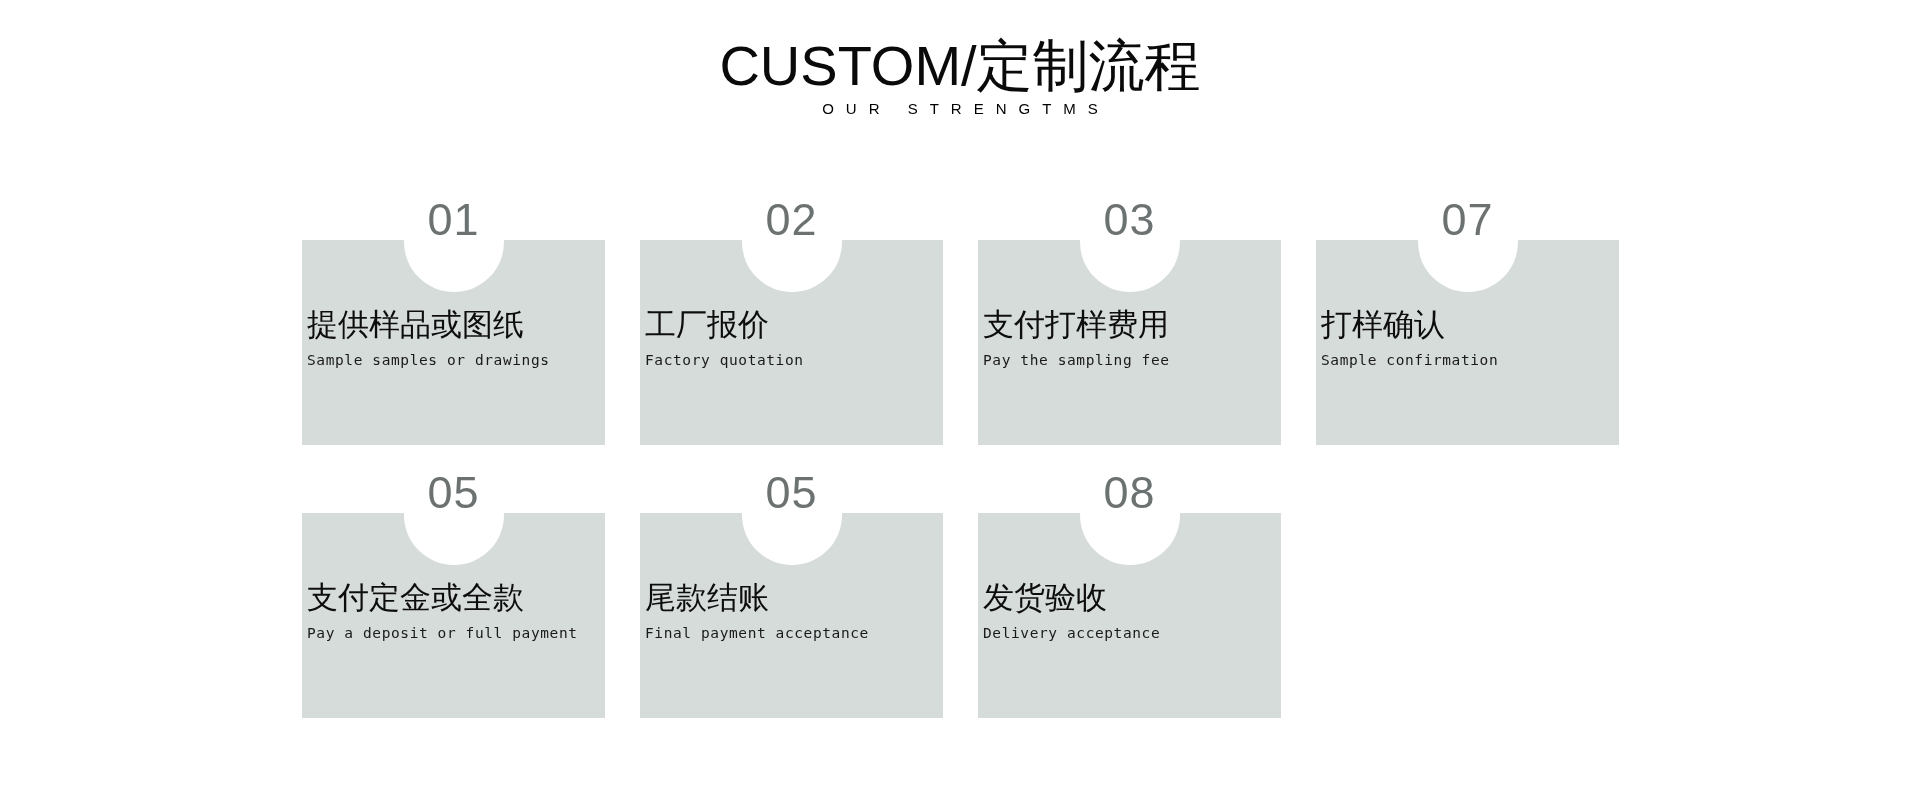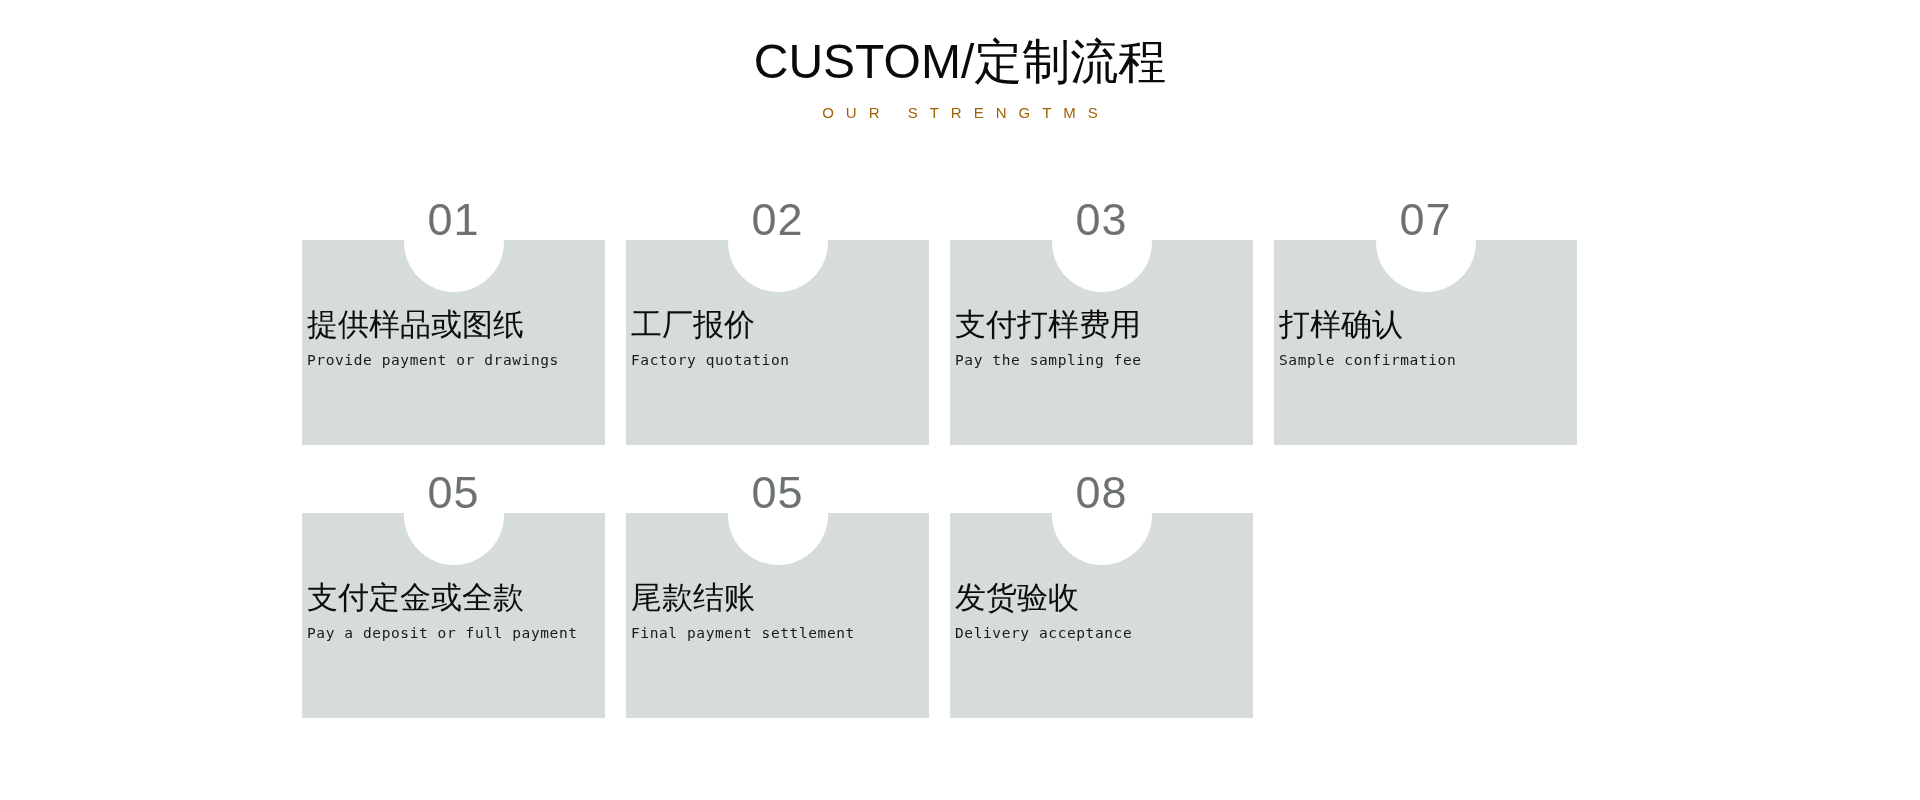--- a/index.html
+++ b/index.html
@@ -24,51 +24,51 @@
   .header {
     position:absolute;
     top:36px;
     left:0;
     width:1920px;
     text-align:center;
   }
 
   .page-title {
     font-family:"Liberation Sans", sans-serif;
-    font-size:48px;
+    font-size:56px;
     font-weight:400;
     line-height:1.08;
     letter-spacing:0px;
     color:#0a0a0a;
     white-space:nowrap;
   }
 
   .page-subtitle {
-    margin-top:16px;
+    margin-top:4px;
     font-family:"Liberation Sans", sans-serif;
     font-size:15px;
     font-weight:400;
     letter-spacing:12px;
-    color:#a16207;
+    color:#000000;
     white-space:nowrap;
     
     text-indent:12px;
   }
 
   
   .steps-grid {
     position:absolute;
     top:240px;
     left:302px;
     width:1354px;
   }
 
   .steps-row {
     display:flex;
-    gap:21px;
+    gap:35px;
     margin-bottom:68px;
   }
   .steps-row:last-child { margin-bottom:0; }
 
   .step-card {
     position:relative;
     width:303px;
     height:205px;
     background:#d6dcda;
     flex:0 0 303px;
@@ -149,21 +149,21 @@
   <div class="steps-grid">
 
     <div class="steps-row">
 
       <div class="step-card">
         <div class="step-badge">
           <span class="step-number">01</span>
         </div>
         <div class="step-body">
           <div class="step-title-cn">提供样品或图纸</div>
-          <div class="step-title-en">Provide payment or drawings</div>
+          <div class="step-title-en">Sample samples or drawings</div>
         </div>
       </div>
 
       <div class="step-card">
         <div class="step-badge">
           <span class="step-number">02</span>
         </div>
         <div class="step-body">
           <div class="step-title-cn">工厂报价</div>
           <div class="step-title-en">Factory quotation</div>
@@ -204,21 +204,21 @@
         </div>
       </div>
 
 
       <div class="step-card">
         <div class="step-badge">
           <span class="step-number">05</span>
         </div>
         <div class="step-body">
           <div class="step-title-cn">尾款结账</div>
-          <div class="step-title-en">Final payment settlement</div>
+          <div class="step-title-en">Final payment acceptance</div>
         </div>
       </div>
 
       <div class="step-card">
         <div class="step-badge">
           <span class="step-number">08</span>
         </div>
         <div class="step-body">
           <div class="step-title-cn">发货验收</div>
           <div class="step-title-en">Delivery acceptance</div>

